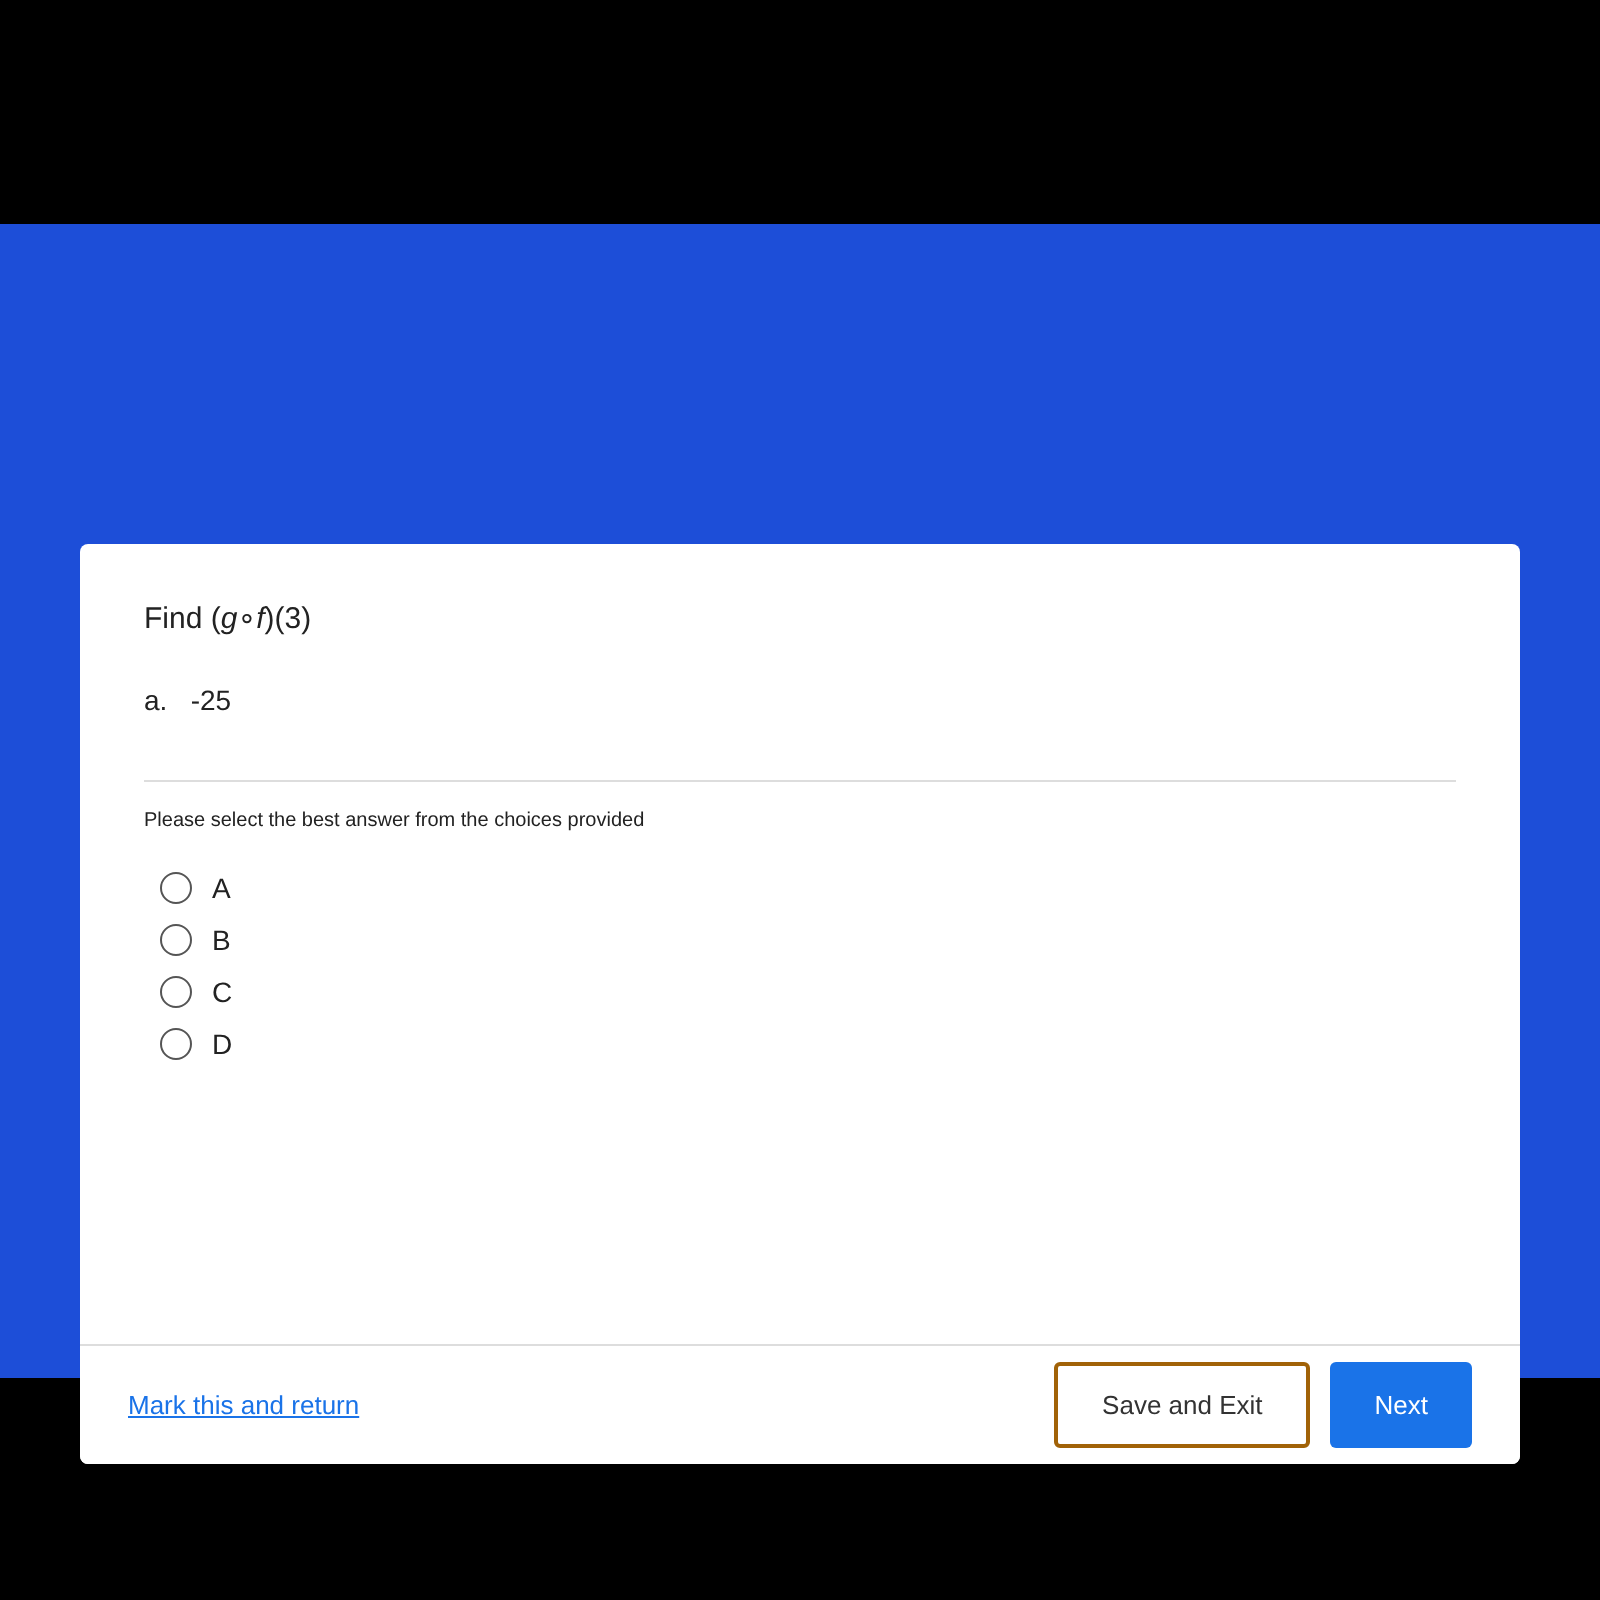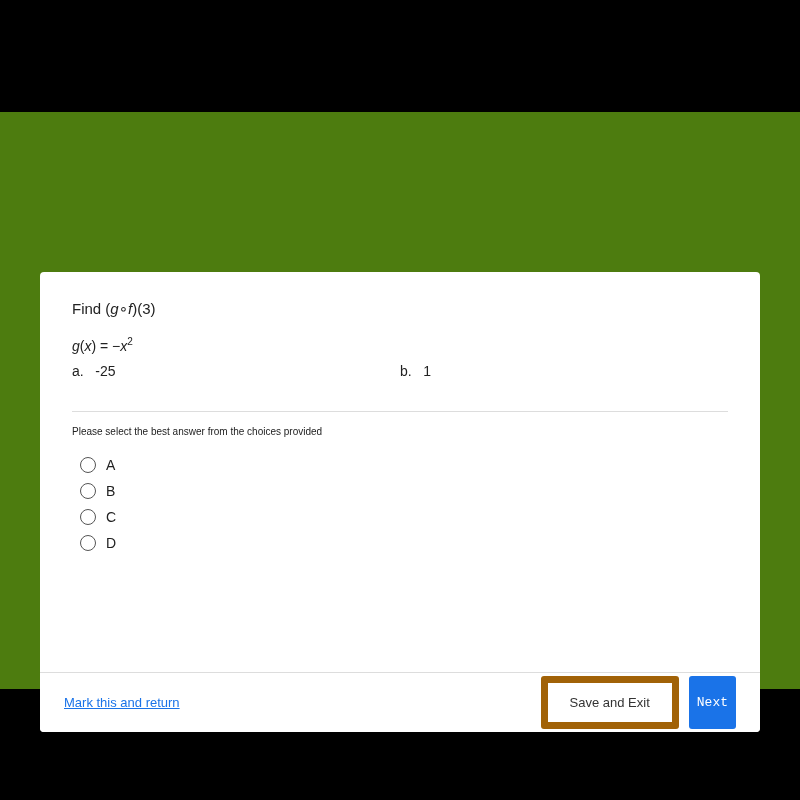--- a/index.html
+++ b/index.html
@@ -8,21 +8,21 @@
       background: #000;
       width: 800px;
       height: 800px;
       display: flex;
       align-items: center;
       justify-content: center;
       font-family: Arial, sans-serif;
     }
 
     .screen-container {
-      background: #4d7c0f;
+      background: #1d4ed8;
       width: 800px;
       height: 577px;
       position: relative;
       display: flex;
       align-items: center;
       justify-content: center;
     }
 
     .question-card {
       background: #fff;
@@ -127,58 +127,53 @@
       border: none;
     }
 
     .footer-buttons {
       display: flex;
       gap: 10px;
     }
 
     .save-exit-btn {
       background: #fff;
-      border: 7px solid #a16207;
+      border: 2px solid #a16207;
       color: #333;
       font-size: 13px;
       padding: 12px 22px;
       border-radius: 3px;
       cursor: pointer;
     }
 
     .next-btn {
       background: #1a73e8;
       border: none;
       color: #fff;
       font-size: 13px;
-      padding: 8px 8px;
+      padding: 8px 22px;
       border-radius: 3px;
       cursor: pointer;
-      font-family: Liberation Mono, monospace;
     }
 
     sup {
       font-size: 10px;
     }
   </style>
 </head>
 <body>
 
 <div class="screen-container">
   <div class="question-card">
     <div class="question-title">
       Find (<em>g</em>∘<em>f</em>)(3)
     </div>
-    <div class="math-line">
-      <em>g</em>(<em>x</em>) = −<em>x</em><sup>2</sup>
-    </div>
 
     <div class="choices-grid">
       <div class="choice-item">a. &nbsp; -25</div>
-      <div class="choice-item">b. &nbsp; 1</div>
     </div>
 
     <hr class="divider">
 
     <div class="instruction-text">Please select the best answer from the choices provided</div>
 
     <div class="radio-options">
       <label class="radio-option">
         <span class="radio-circle"></span>
         <span>A</span>

